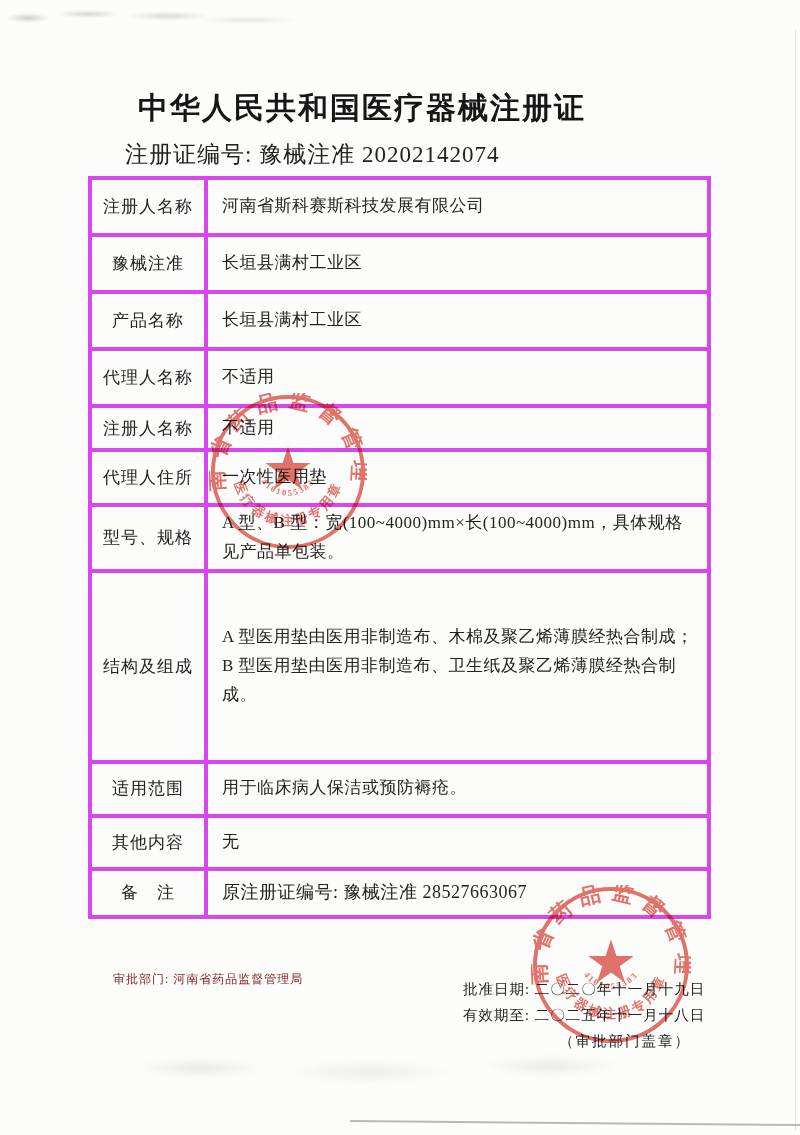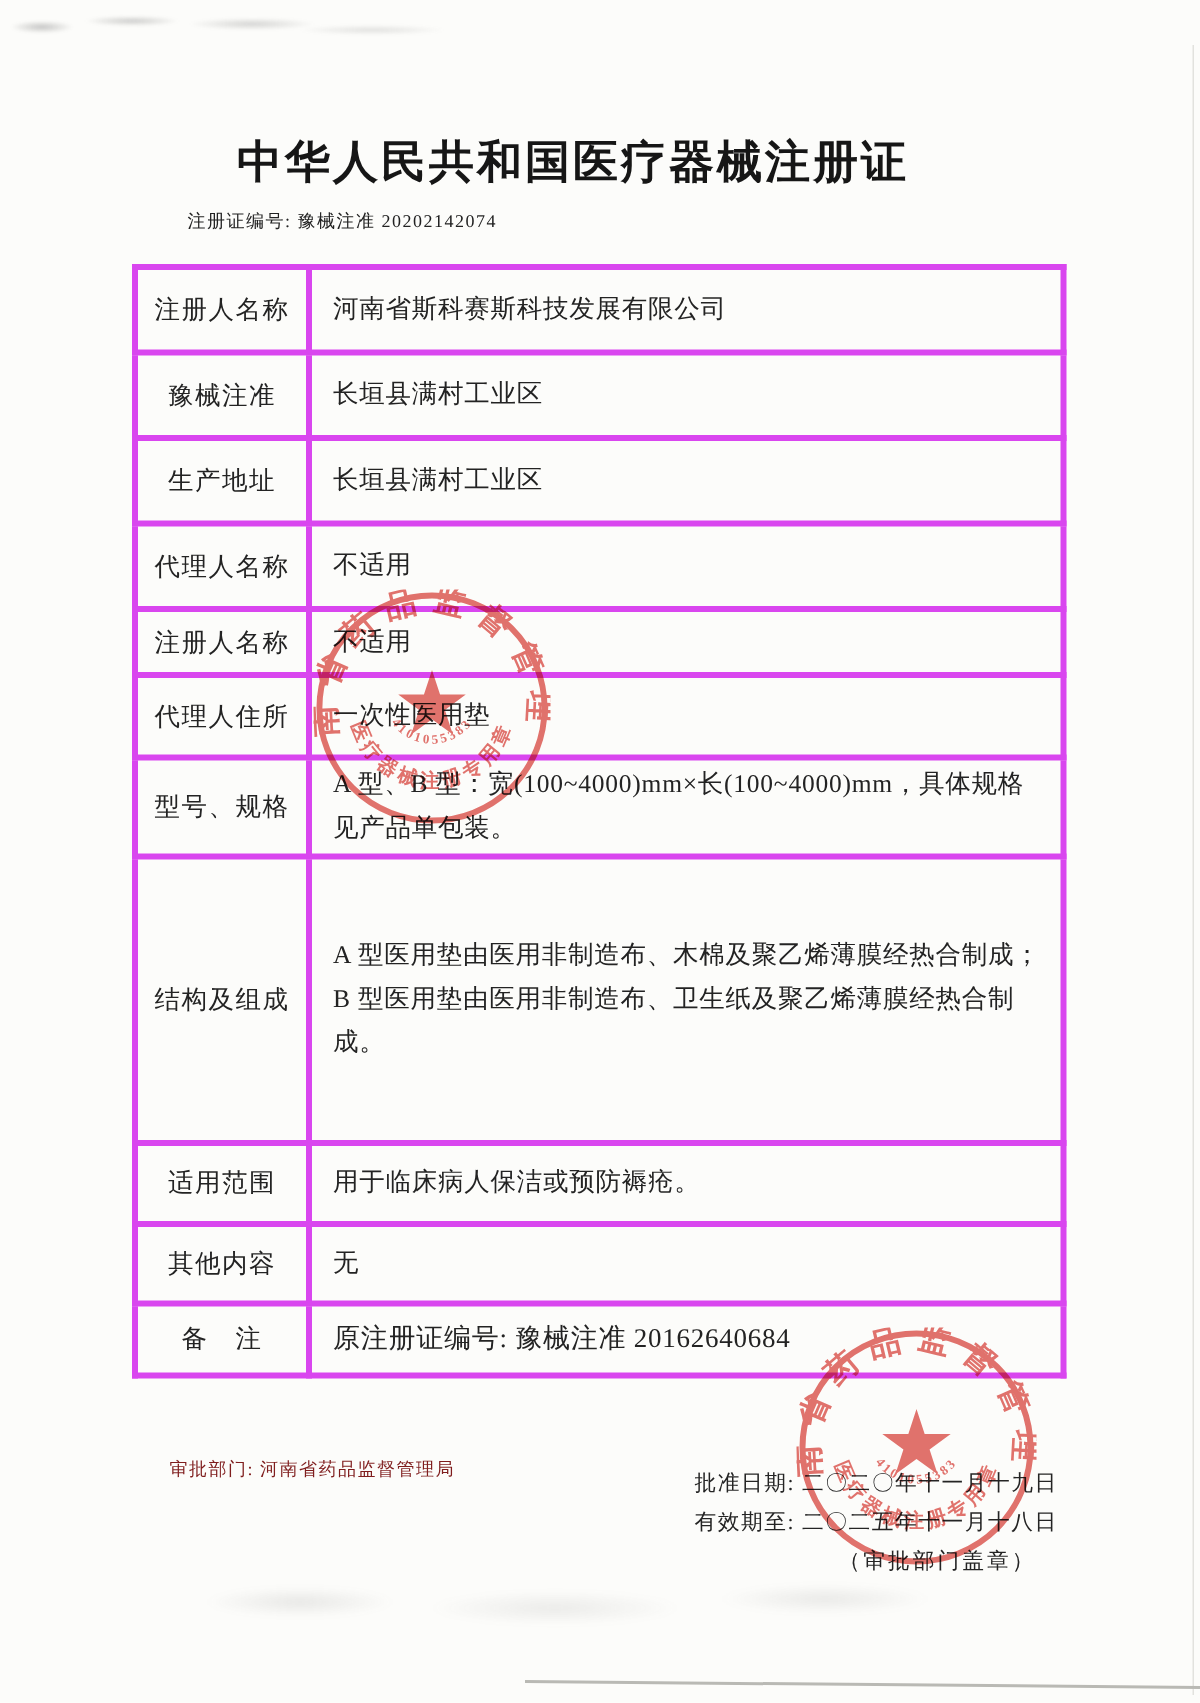--- a/index.html
+++ b/index.html
@@ -29,24 +29,23 @@
       radial-gradient(ellipse 100px 14px at 460px 20px, rgba(90,90,90,.11), transparent 70%);
     filter:blur(2px);
   }
   .edge-right{position:absolute;top:30px;right:4px;width:1px;height:1100px;background:#e2e2de;}
   .edge-bottom{position:absolute;left:350px;top:1122px;width:450px;height:2px;background:#b9b9b4;transform:rotate(.5deg);}
 
   .title{
     position:absolute;left:0;top:88px;width:724px;margin:0;
     text-align:center;font-size:30px;font-weight:700;color:#161616;
     letter-spacing:2px;
-    padding-left:20px;
   }
   .regno{
-    position:absolute;left:125px;top:139px;font-size:12px;color:#222;
+    position:absolute;left:125px;top:139px;font-size:23px;color:#222;
     letter-spacing:1px;
   }
 
   table.cert{
     position:absolute;left:88px;top:176px;width:623px;
     border-collapse:collapse;table-layout:fixed;
   }
   table.cert td{
     border:4px solid #d946ef;font-size:17px;color:#232323;
     padding:2px 8px;vertical-align:middle;
@@ -95,21 +94,21 @@
     <tbody>
       <tr class="r1">
         <td class="lbl">注册人名称</td>
         <td class="val">河南省斯科赛斯科技发展有限公司</td>
       </tr>
       <tr class="r2">
         <td class="lbl">豫械注准</td>
         <td class="val">长垣县满村工业区</td>
       </tr>
       <tr class="r3">
-        <td class="lbl">生产地址</td>
+        <td class="lbl">产品名称</td>
         <td class="val">长垣县满村工业区</td>
       </tr>
       <tr class="r4">
         <td class="lbl">代理人名称</td>
         <td class="val">不适用</td>
       </tr>
       <tr class="r5">
         <td class="lbl">注册人名称</td>
         <td class="val">不适用</td>
       </tr>
@@ -128,21 +127,21 @@
       <tr class="r9">
         <td class="lbl">适用范围</td>
         <td class="val">用于临床病人保洁或预防褥疮。</td>
       </tr>
       <tr class="r11">
         <td class="lbl">其他内容</td>
         <td class="val">无</td>
       </tr>
       <tr class="r12">
         <td class="lbl">备　注</td>
-        <td class="val">原注册证编号: 豫械注准 20162640684</td>
+        <td class="val">原注册证编号: 豫械注准 28527663067</td>
       </tr>
     </tbody>
   </table>
 
   <div class="footer-left">审批部门: 河南省药品监督管理局</div>
 
   <div class="footer-right">
     <div>批准日期: 二〇二〇年十一月十九日</div>
     <div>有效期至: 二〇二五年十一月十八日</div>
     <div class="seal-note">（审批部门盖章）</div>

